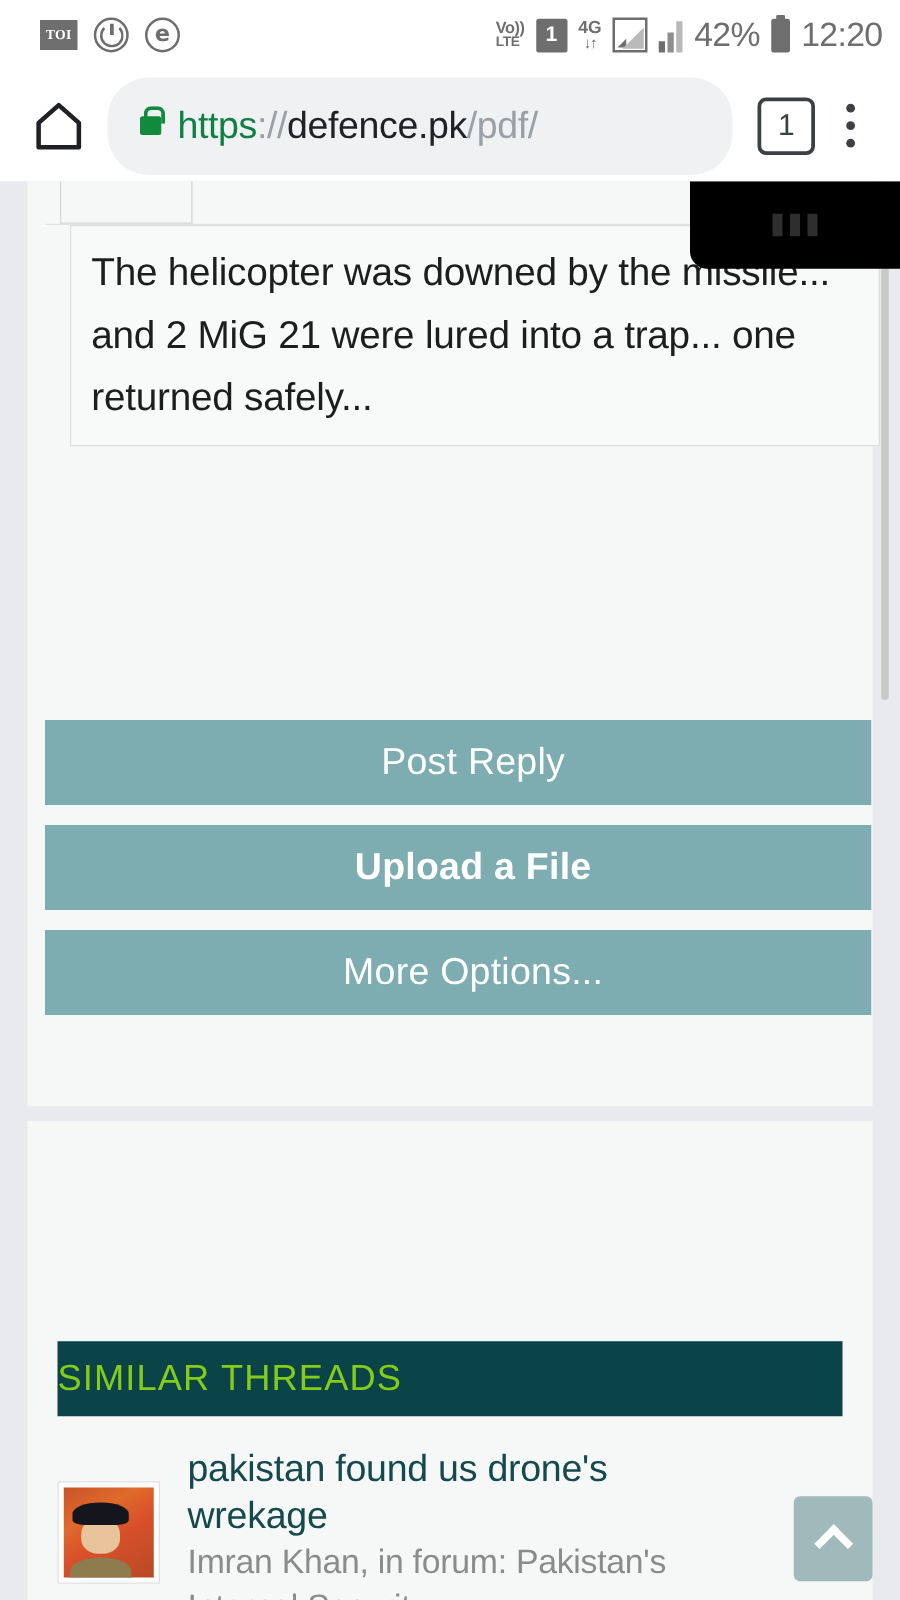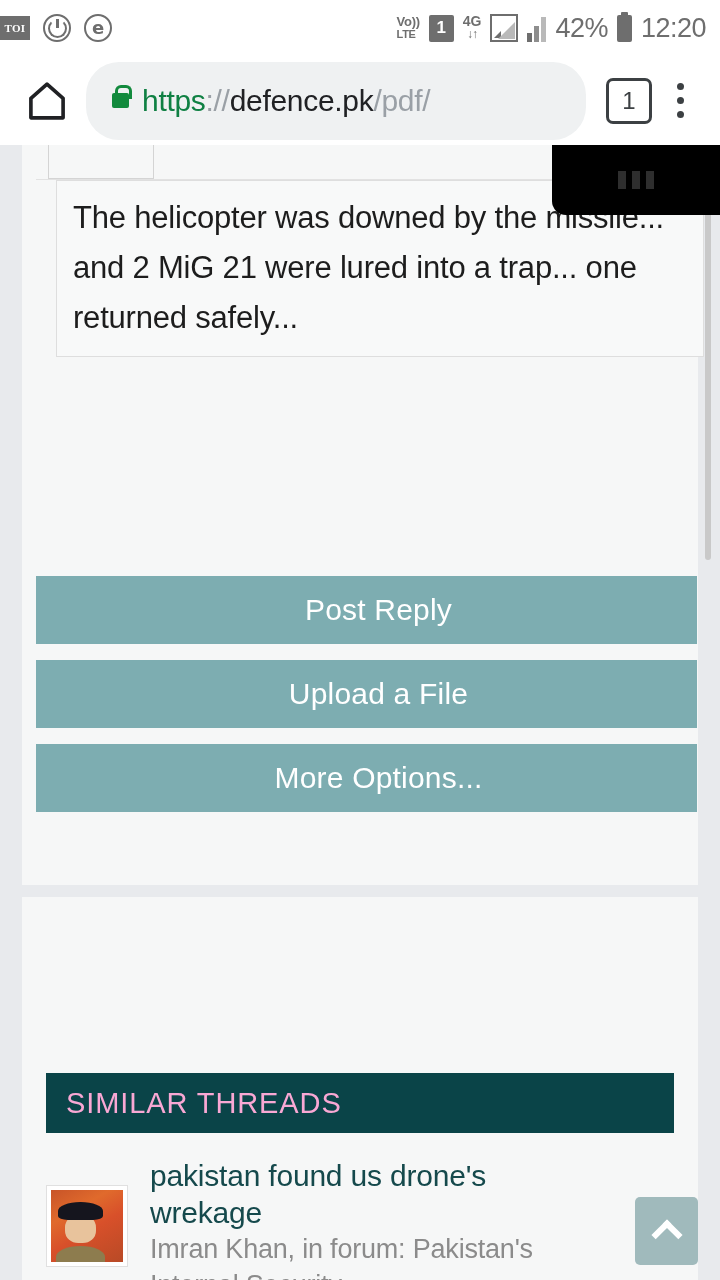--- a/index.html
+++ b/index.html
@@ -8,21 +8,21 @@
     font-family:"Liberation Sans", sans-serif;
     background:#ffffff;
     overflow:hidden;
   }
 
   
   .statusbar{
     height:56px; width:720px;
     background:#ffffff;
     display:flex; align-items:center;
-    padding:0 14px 0 0;
+    padding:0 14px 0 32px;
     color:#6b6b6b;
   }
   .sb-left{ display:flex; align-items:center; gap:13px; }
   .sb-right{ margin-left:auto; display:flex; align-items:center; gap:9px; }
 
   .icn-toi{
     width:30px; height:24px; background:#6e6e6e;
     color:#fff; font-size:11px; font-weight:bold;
     display:flex; align-items:center; justify-content:center;
     letter-spacing:.3px; font-family:"Liberation Serif", serif;
@@ -162,42 +162,42 @@
   }
   .ta-gap{ height:50px; }
 
   .btn{
     position:absolute; left:14px; width:661px; height:68px;
     background:#7dadb1; color:#ffffff;
     display:flex; align-items:center; justify-content:center;
     font-size:30px; letter-spacing:.2px;padding-left:24px;
   }
   .btn-post{ top:431px; }
-  .btn-upload{ top:515px; }
+  .btn-upload{ top:515px;font-weight:bold; }
   .btn-more{ top:599px; }
 
   
   .black-overlay{
     position:absolute; right:0; top:0; width:168px; height:70px;
     background:#000000; border-radius:0 0 0 14px;
     display:flex; align-items:center; justify-content:center; gap:6px;
   }
   .black-overlay i{
     display:block; width:8px; height:18px; background:#2e2e2e;
   }
 
   
   .similar-card{
     position:absolute; left:22px; top:752px; width:676px; height:383px;
     background:#f6f7f7;
   }
   .st-header{
     position:absolute; left:24px; top:176px; width:628px; height:60px;
-    background:#0a4448; color:#f9a8d4;
-    display:flex; align-items:center; padding-left:20px;
+    background:#0a4448; color:#84cc16;
+    display:flex; align-items:center; 
     font-size:29px; letter-spacing:.9px;
   }
   .thread{
     position:absolute; left:24px; width:628px;
     display:flex; gap:0;
   }
   .thread-1{ top:260px; }
   .th-avatar{
     width:82px; height:82px; background:#ffffff;
     border:1px solid #e0e0e0; padding:4px; flex:0 0 auto;

